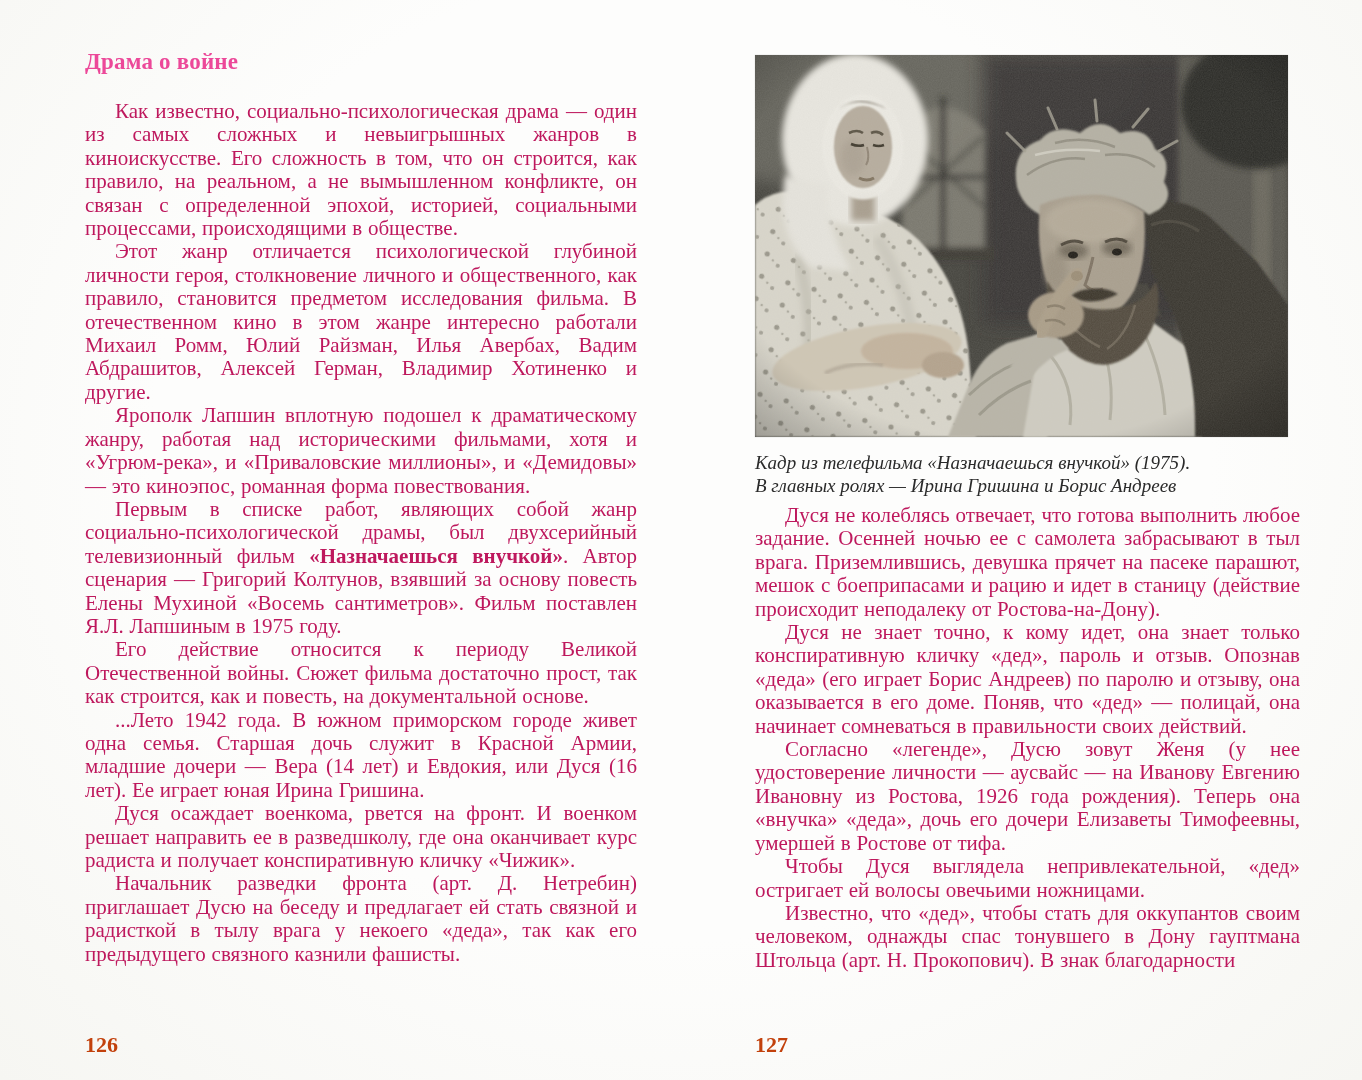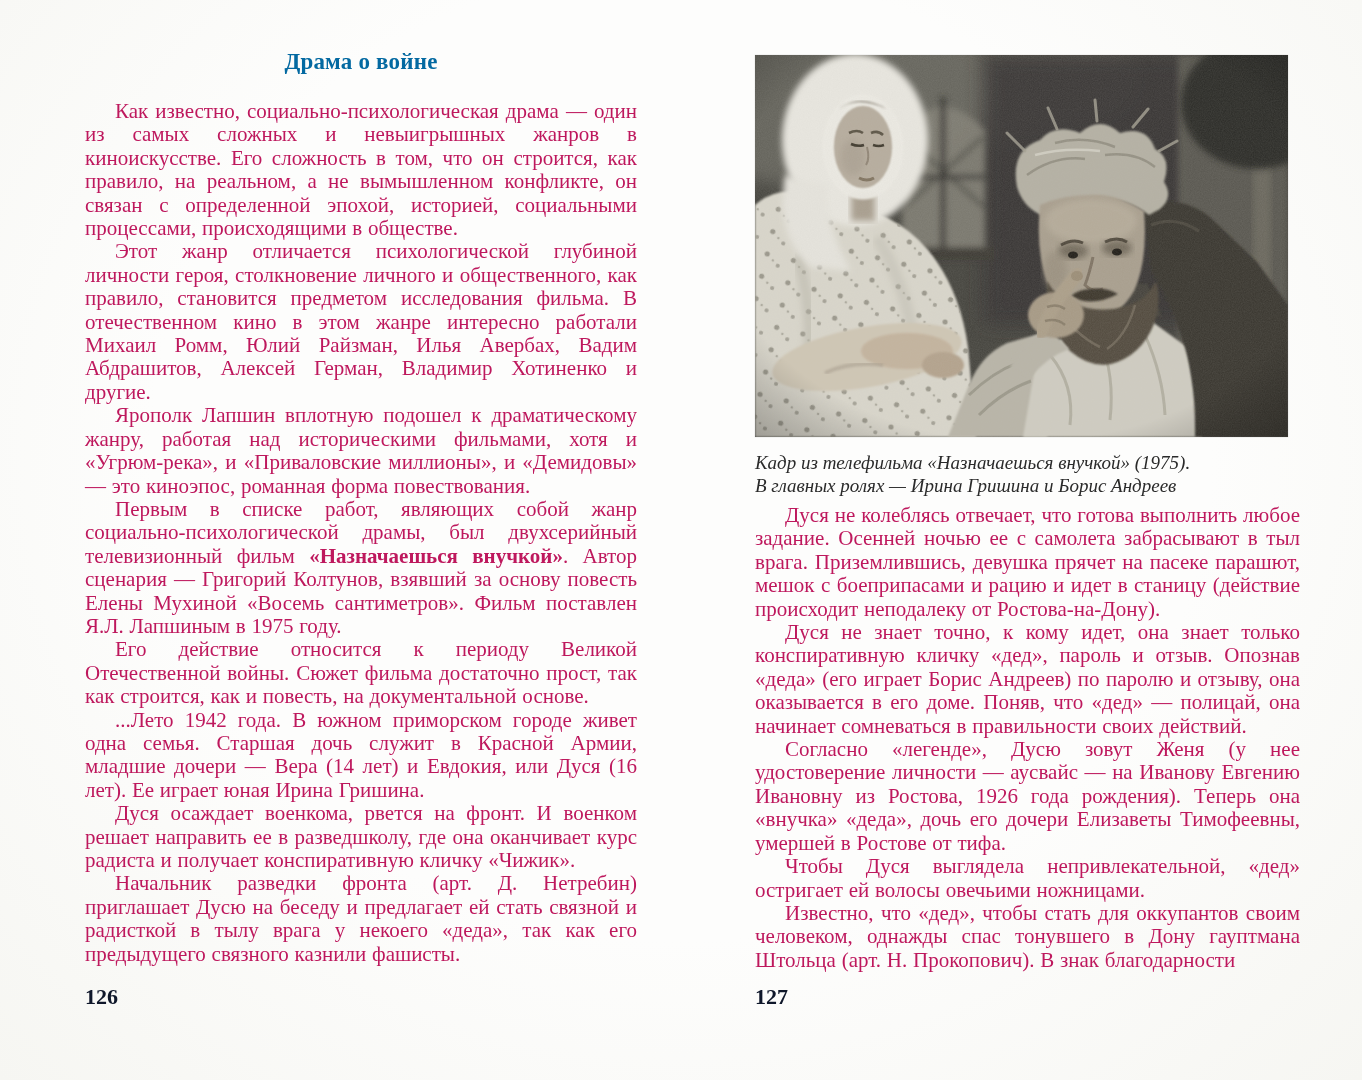--- a/index.html
+++ b/index.html
@@ -8,39 +8,39 @@
     background:radial-gradient(ellipse at 50% 42%, #fdfdfc 55%, #f6f6f2 100%);
     font-family:"Liberation Serif","DejaVu Serif",serif;
     color:#1e1e1e;
     -webkit-font-smoothing:antialiased;
   }
   .page{position:absolute;}
   .page-left{left:85px;top:50px;width:552px;}
   .page-right{left:755px;top:55px;width:545px;}
   h1.heading{
     font-size:23px;line-height:24px;font-weight:bold;margin:0 0 26px 0;
-    text-align:center;letter-spacing:.2px;color:#0369a1;
+    text-align:left;letter-spacing:.2px;color:#ec4899;
   }
   p.para{
     margin:0;font-size:21px;line-height:23.4px;text-align:justify;
     text-indent:30px;hyphens:auto;-webkit-hyphens:auto;word-spacing:.5px;
     color:#be185d;
   }
   p.para b{font-weight:bold;}
   figure.photo{
     margin:0;width:533px;height:382px;overflow:hidden;background:#44433d;
     box-shadow:0 0 1px rgba(0,0,0,.25);
   }
   figure.photo svg{display:block;width:533px;height:382px;}
   .caption{
     margin-top:14px;font-style:italic;font-size:19px;line-height:23px;color:#2a2a2a;
   }
   .right-text{margin-top:7px;}
   .pagenum{
-    position:absolute;top:984px;font-size:22px;font-weight:bold;color:#0f172a;
+    position:absolute;top:1032px;font-size:22px;font-weight:bold;color:#c2410c;
   }
   .pagenum-left{left:85px;}
   .pagenum-right{left:755px;width:533px;}
 </style>
 </head>
 <body>
 
 <div>
 
   <section class="page page-left">

